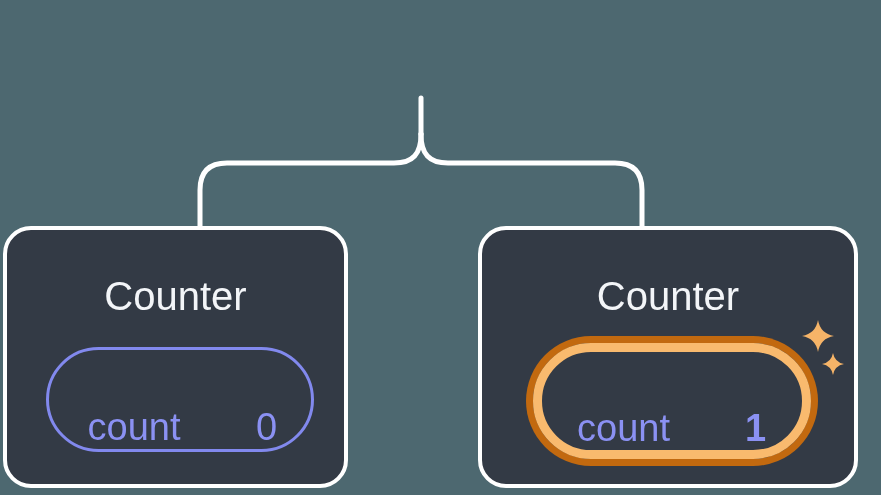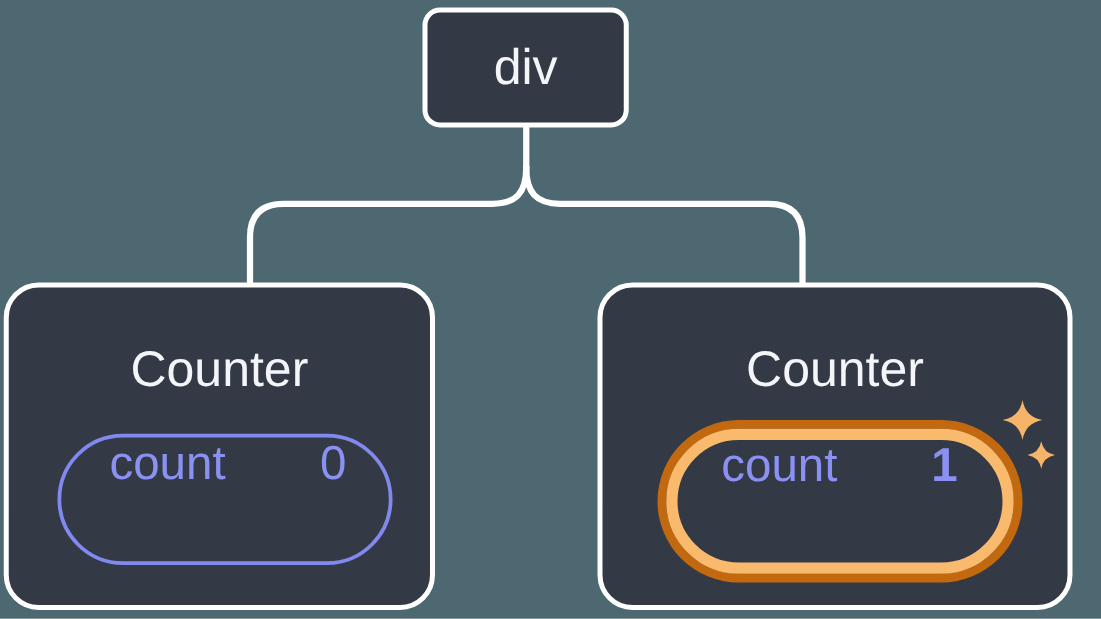--- a/index.html
+++ b/index.html
@@ -43,21 +43,21 @@
     left: 0; right: 0; top: 42px;
     height: 48px; line-height: 48px;
     text-align: center;
     color: #f3f5f8;
     font-size: 40px;
   }
   .state-pill {
     position: absolute;
     box-sizing: border-box;
     display: flex;
-    align-items: flex-start;
+    align-items: flex-end;
     border-radius: 999px;
     overflow: hidden;
     color: #8b91f3;
     font-size: 38px;
   }
   .pill-plain {
     left: 39px; top: 117px;
     width: 268px; height: 105px;
     border: 3px solid #8289ee;
   }
@@ -94,23 +94,20 @@
 <div class="stage">
 
   <svg class="connectors" viewBox="0 0 881 495" xmlns="http://www.w3.org/2000/svg">
     <g fill="none" stroke="#ffffff" stroke-width="5" stroke-linecap="round">
       <path d="M421,98 L421,134"></path>
       <path d="M421,134 C421,154 413,163 394,163 L227,163 Q200,163 200,190 L200,227"></path>
       <path d="M421,134 C421,154 429,163 448,163 L615,163 Q642,163 642,190 L642,227"></path>
     </g>
   </svg>
 
-  <div class="node-root">
-    <span>div</span>
-  </div>
 
   <div class="card card-left">
     <div class="card-title">Counter</div>
     <div class="state-pill pill-plain">
       <div class="seg-key">count</div>
       <div class="pill-divider"></div>
       <div class="seg-val">0</div>
     </div>
   </div>
 

